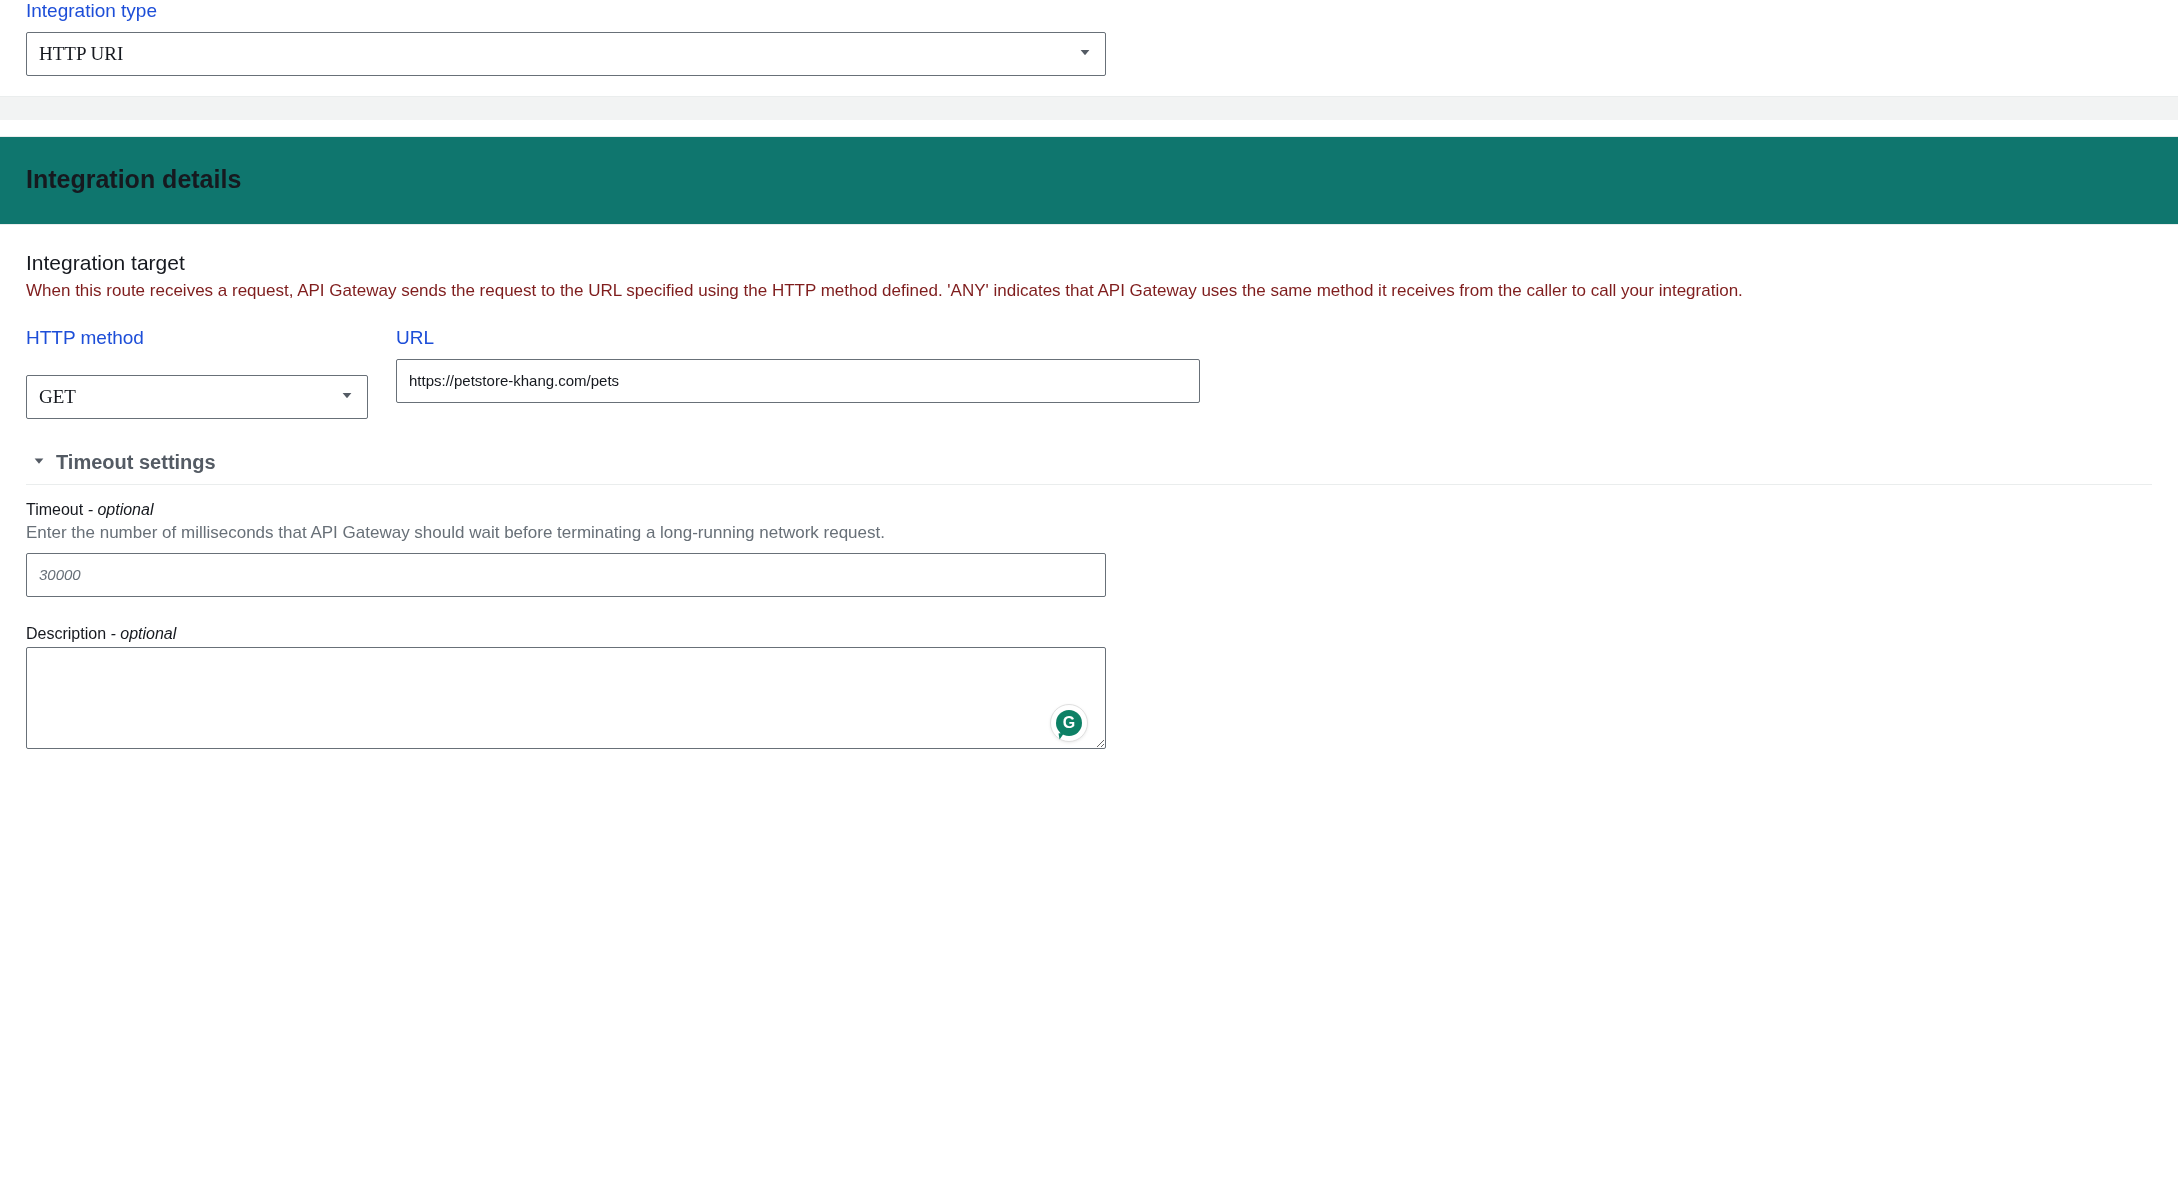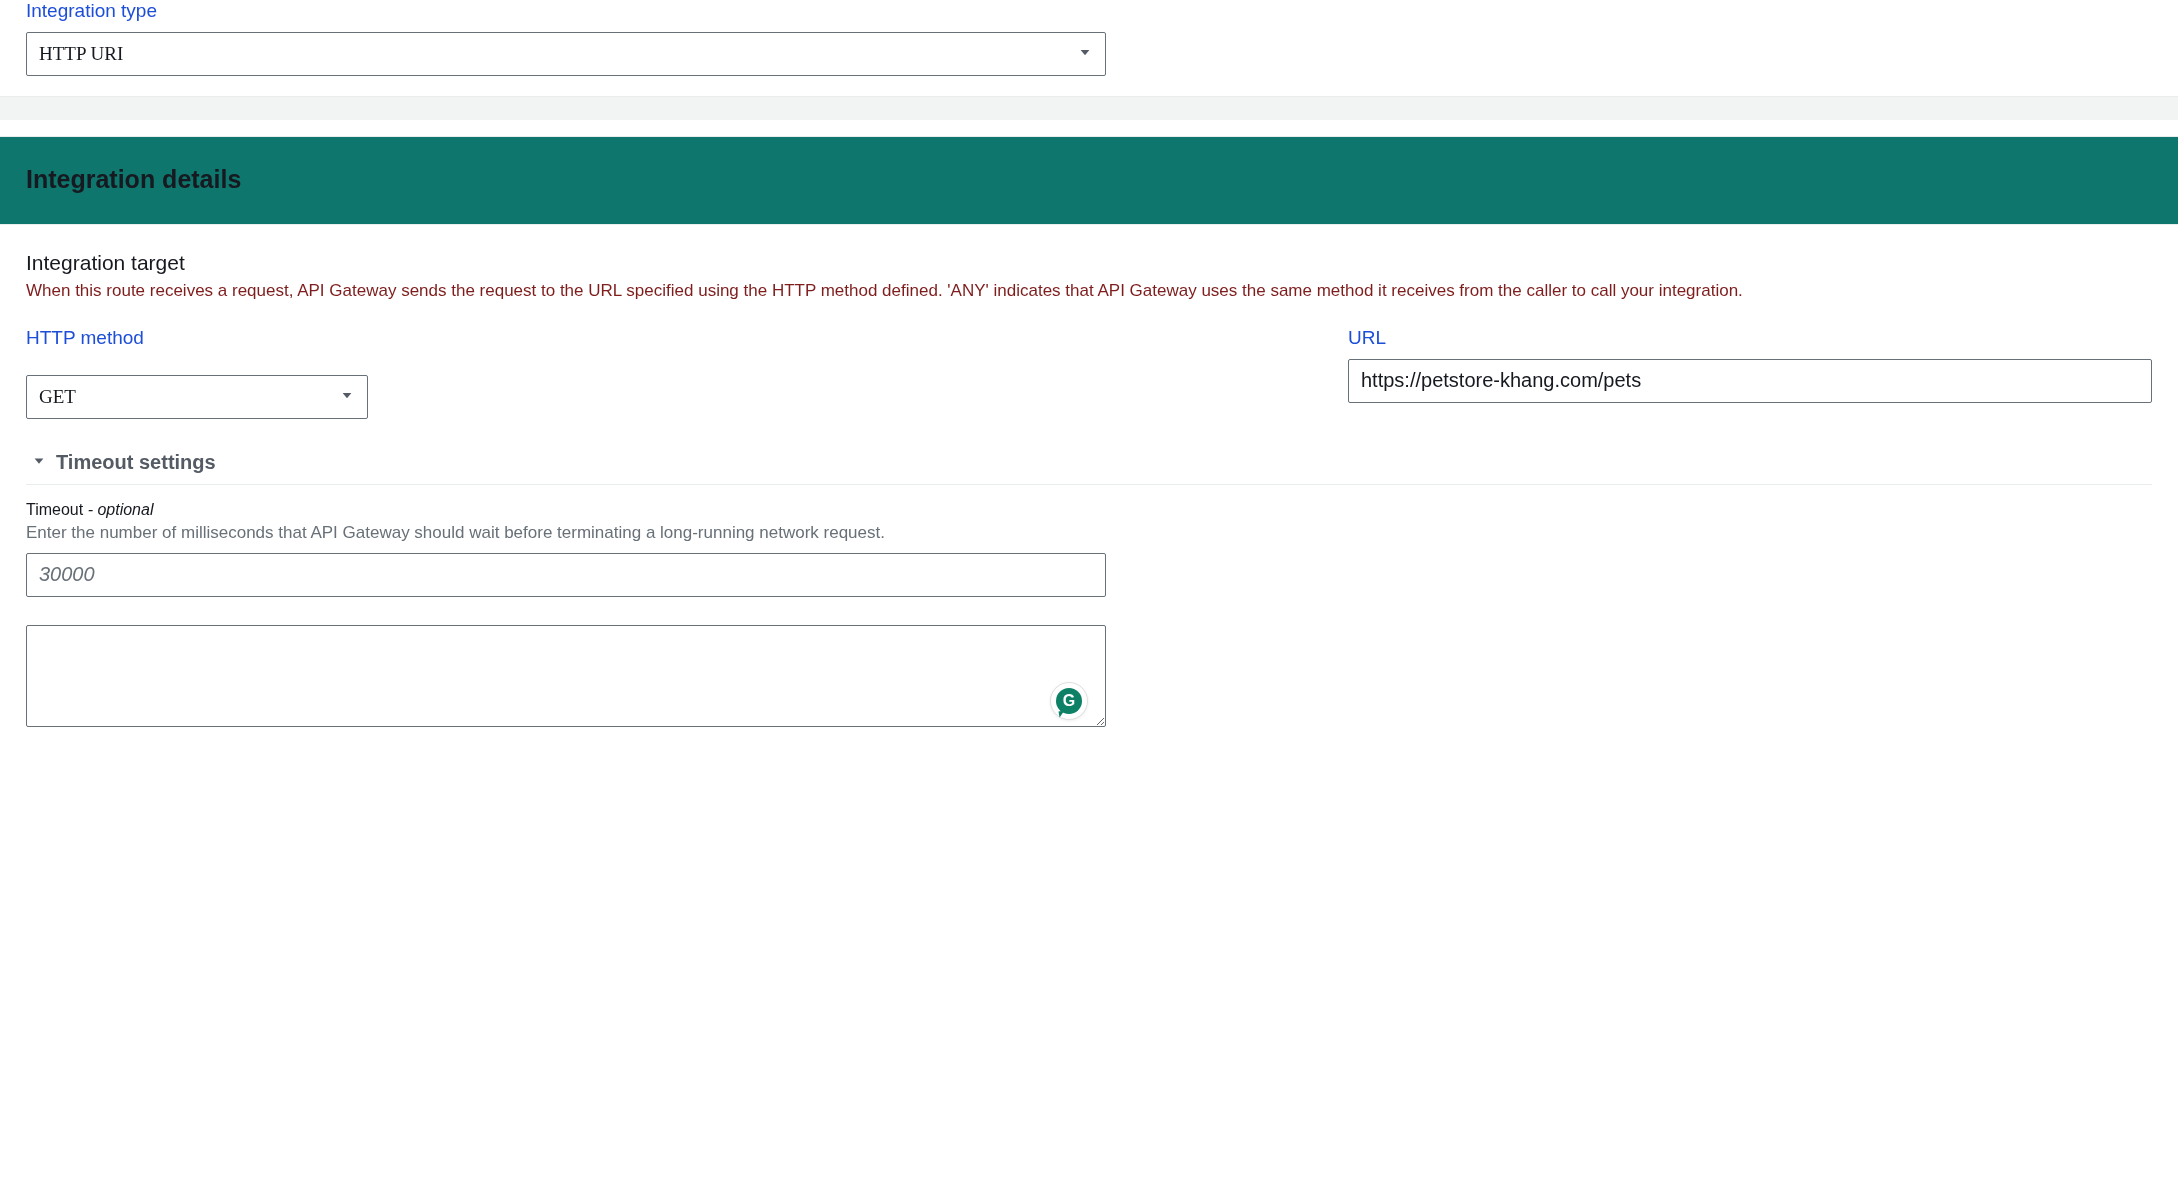--- a/index.html
+++ b/index.html
@@ -79,32 +79,31 @@
     .help-text {
       font-size: 17px;
       color: #7f1d1d;
       line-height: 1.4;
       margin-bottom: 24px;
     }
     .row {
       display: flex;
       gap: 28px;
       margin-bottom: 24px;
-      justify-content: space-between;
     }
     .col {
       display: flex;
       flex-direction: column;
     }
     .text-input {
       height: 44px;
       border: 1px solid #687078;
       border-radius: 2px;
       padding: 0 12px;
-      font-size: 20px;
+      font-size: 15px;
       color: #16191f;
       background: #ffffff;
       font-family: inherit;
       width: 804px;
     }
     .text-input.wide {
       width: 1080px;
     }
     .text-input::placeholder {
       color: #687078;
@@ -257,20 +256,23 @@
 
   <div class="field-block">
     <div class="field-label">
       <span>Timeout</span><span class="optional"> - optional</span>
     </div>
     <div class="field-help">Enter the number of milliseconds that API Gateway should wait before terminating a long-running network request.</div>
     <input type="text" class="text-input wide" placeholder="30000" style="">
   </div>
 
   <div class="field-block">
+    <div class="field-label">
+      <span>Description</span><span class="optional"> - optional</span>
+    </div>
     <div class="textarea-wrapper">
       <textarea class="textarea-input" style=""></textarea>
       <div class="grammarly-badge">
         <div class="grammarly-inner">
           <span class="grammarly-g">G</span>
           <span class="grammarly-tail"></span>
         </div>
       </div>
     </div>
   </div>

